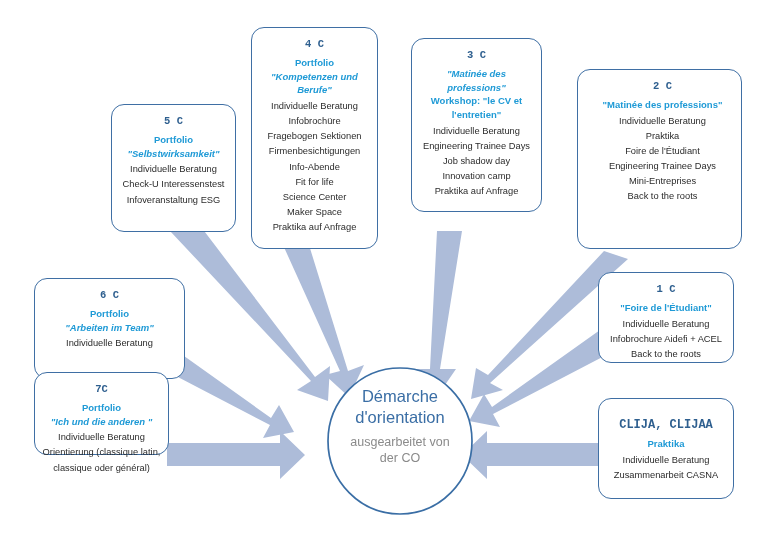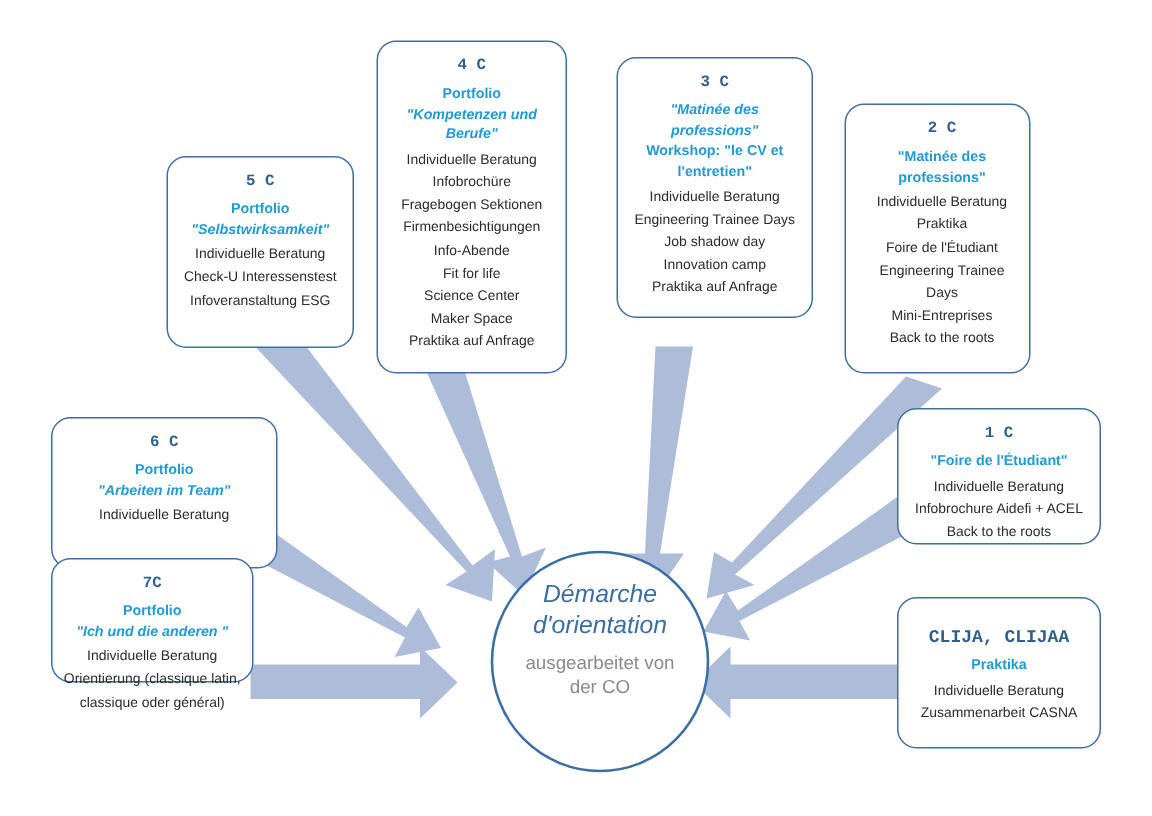--- a/index.html
+++ b/index.html
@@ -64,21 +64,20 @@
     text-align: center;
     left: 320px;
     top: 386px;
     width: 160px;
     pointer-events: none;
   }
   .center-title {
     color: #3a6ea5;
     font-size: 16.5px;
     line-height: 1.3;
-    font-style: italic;
   }
   .center-sub {
     color: #8a8a8a;
     font-size: 12.5px;
     line-height: 1.28;
     margin-top: 5px;
   }
 </style>
 </head>
 <body>
@@ -143,21 +142,21 @@
     <div class="node-sub">Workshop: "le CV et l'entretien"</div>
     <div class="node-items">
       <div class="node-item">Individuelle Beratung</div>
       <div class="node-item">Engineering Trainee Days</div>
       <div class="node-item">Job shadow day</div>
       <div class="node-item">Innovation camp</div>
       <div class="node-item">Praktika auf Anfrage</div>
     </div>
   </div>
 
-  <div class="node-box" style="left:563px; top:69px; width:124px; height:180px;padding-left:12px;">
+  <div class="node-box" style="left:577px; top:69px; width:165px; height:180px;padding-left:12px;">
     <div class="node-code">2 C</div>
     <div class="node-sub">"Matinée des professions"</div>
     <div class="node-items">
       <div class="node-item">Individuelle Beratung</div>
       <div class="node-item">Praktika</div>
       <div class="node-item">Foire de l'Étudiant</div>
       <div class="node-item">Engineering Trainee Days</div>
       <div class="node-item">Mini-Entreprises</div>
       <div class="node-item">Back to the roots</div>
     </div>

